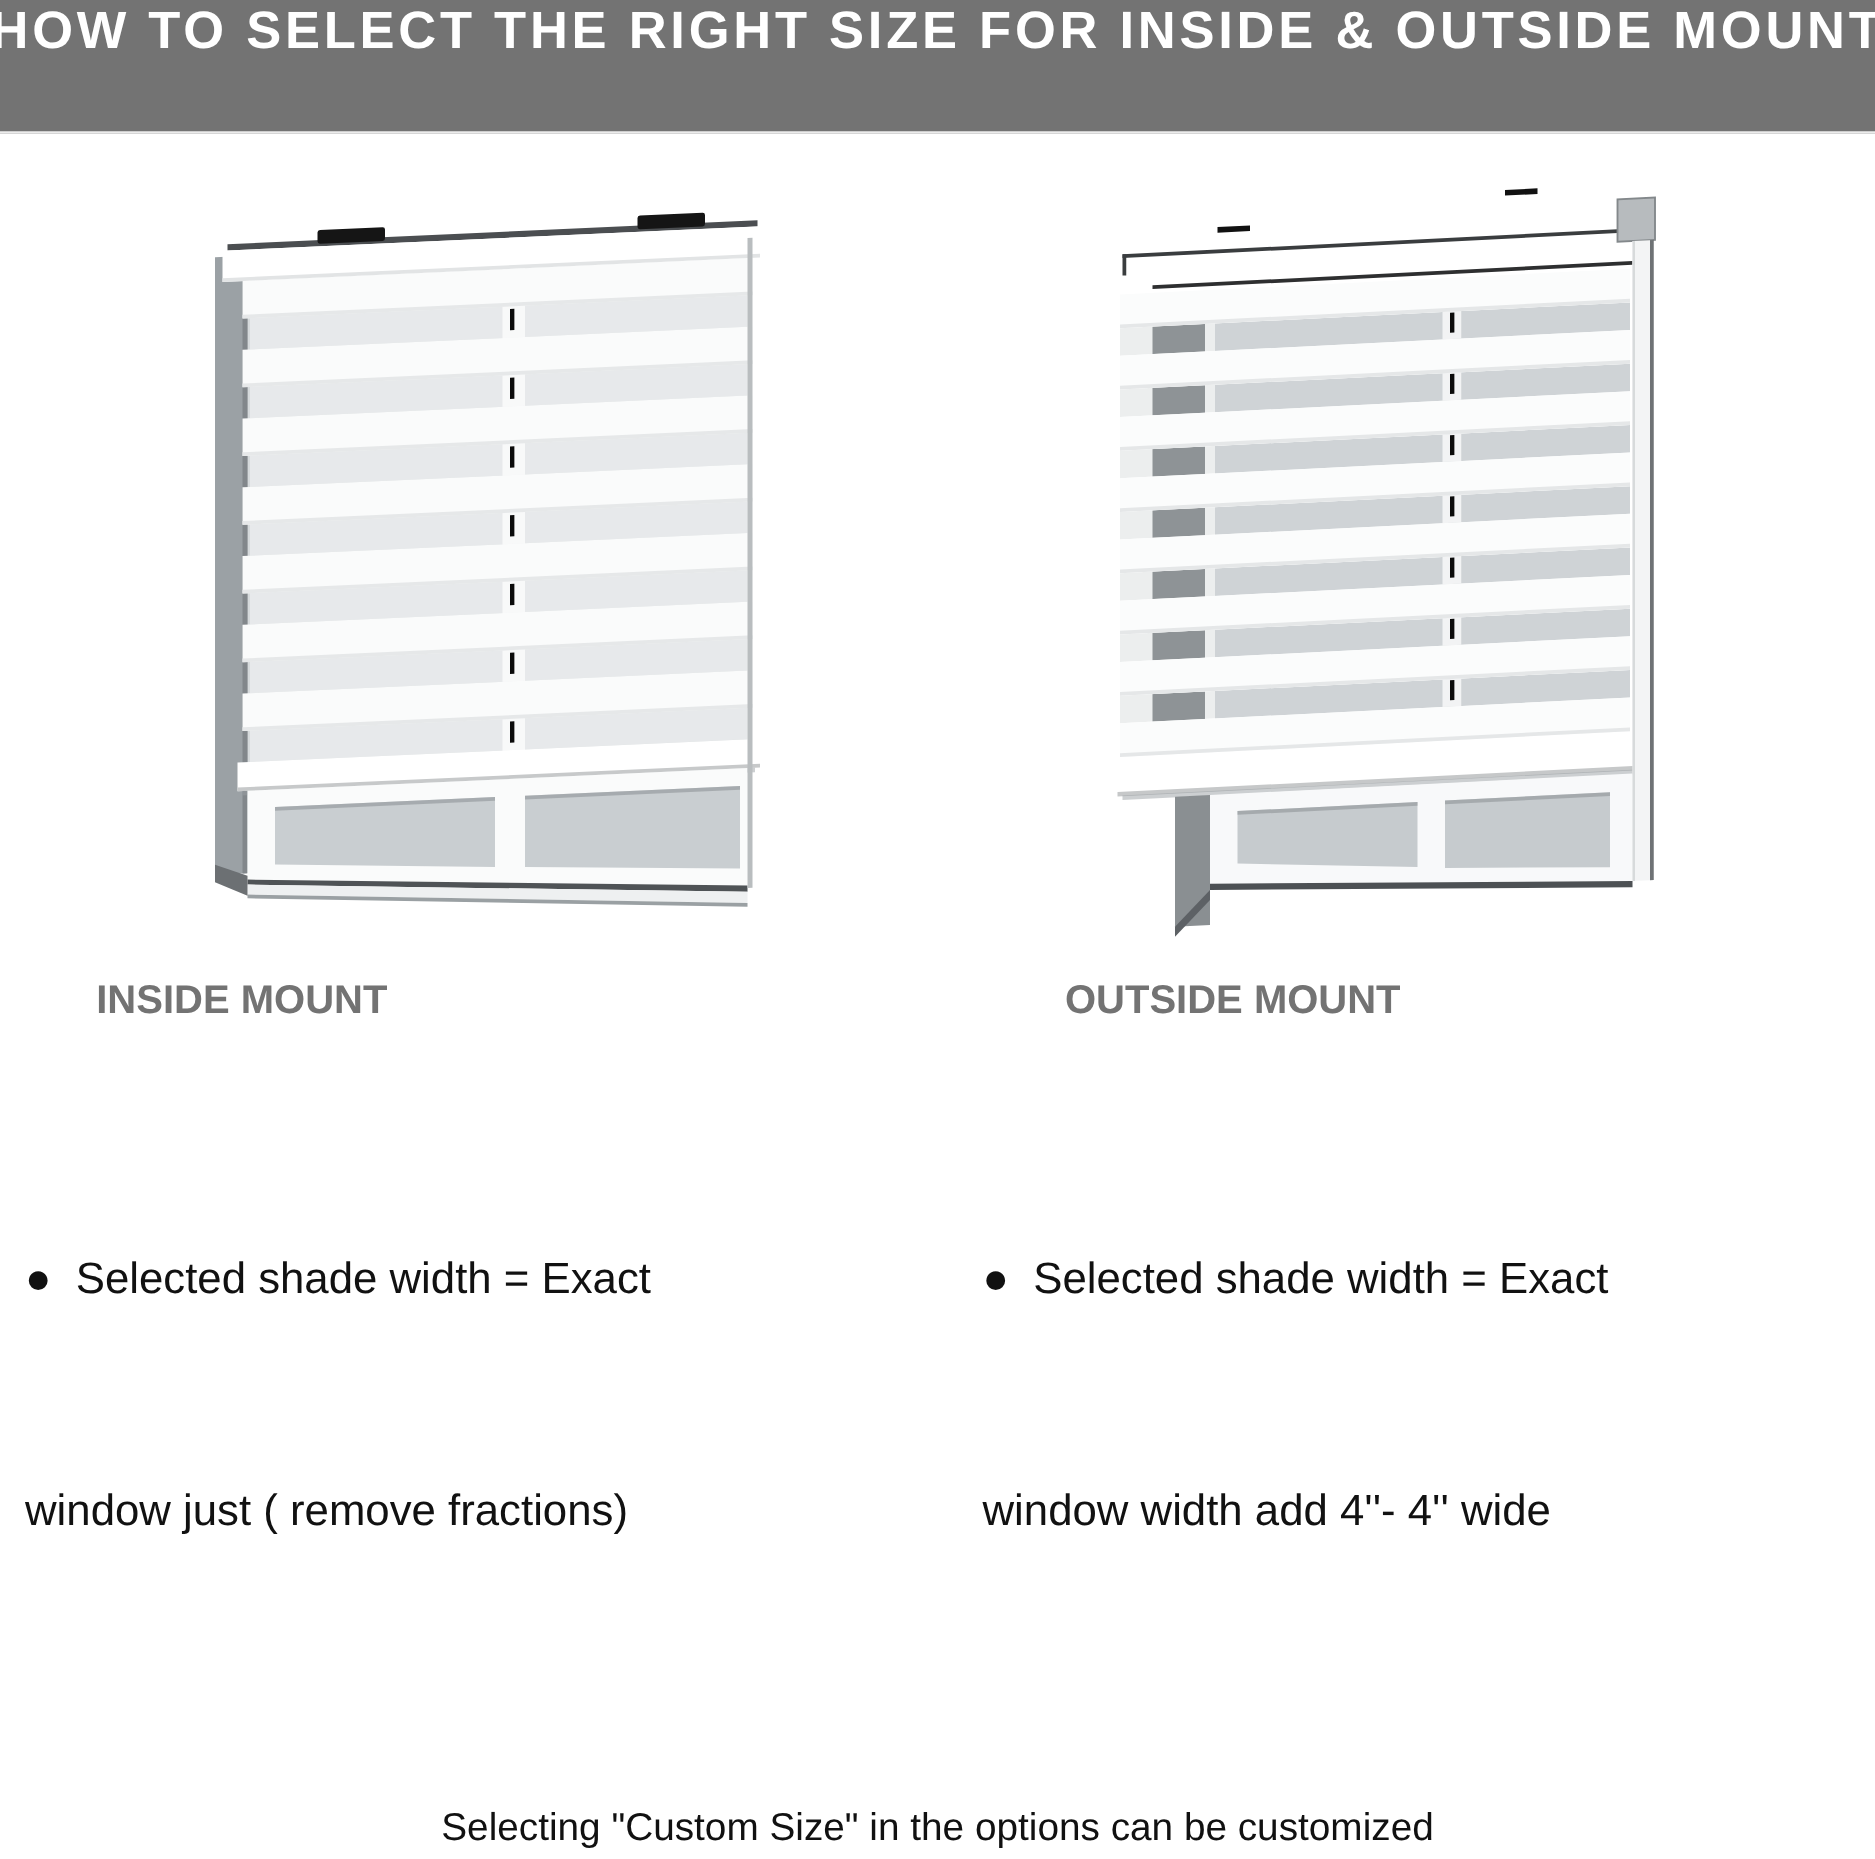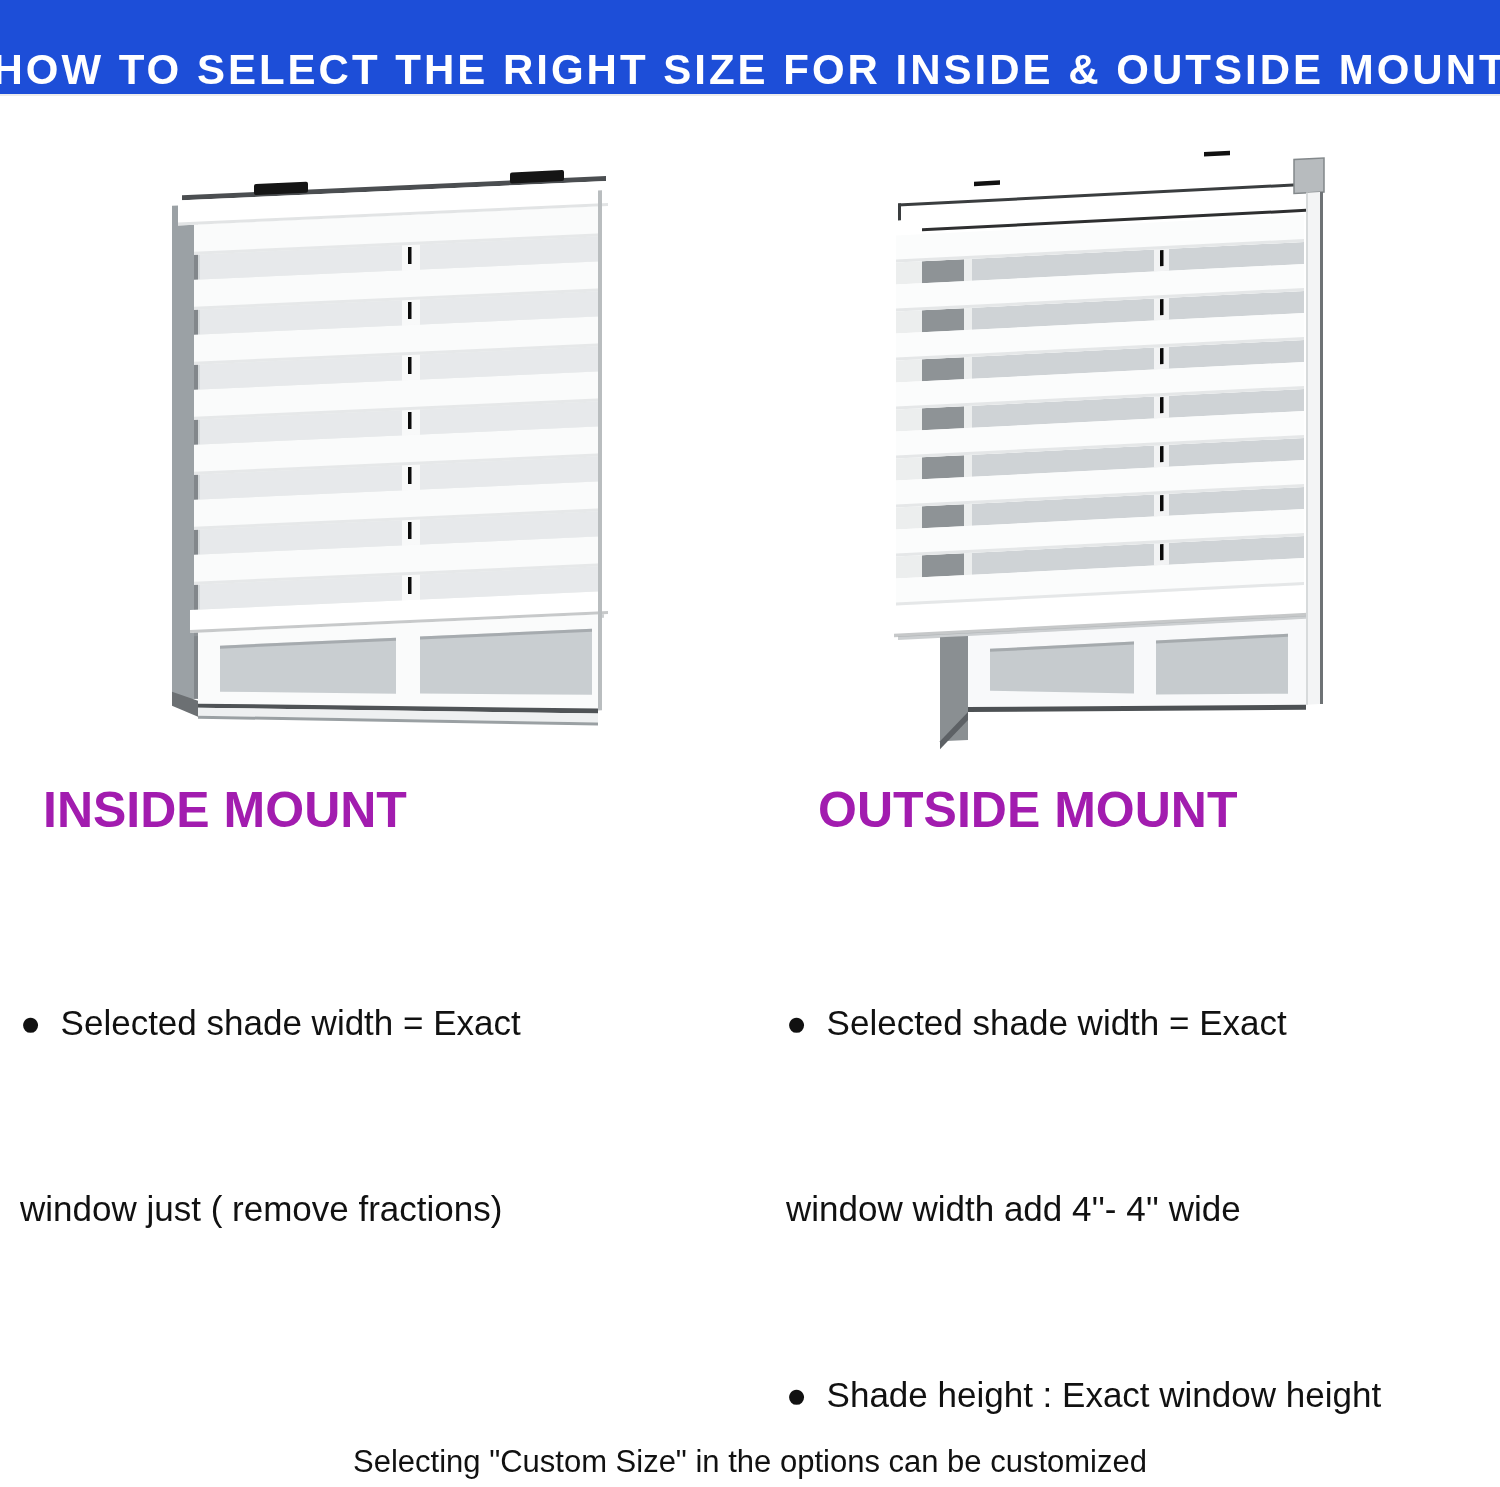--- a/index.html
+++ b/index.html
@@ -4,41 +4,42 @@
 <style>
   html,body{margin:0;padding:0;background:#ffffff;}
   body{
     position:relative;
     width:1500px;height:1487px;
     font-family:"Liberation Sans", sans-serif;
     color:#111111;
     overflow:hidden;
   }
   .banner{
-    position:absolute;left:0;top:0;width:1500px;height:96px;
-    background:#1d4ed8;
-    display:flex;align-items:flex-end;justify-content:center;
+    position:absolute;left:0;top:0;width:1500px;height:107px;
+    background:#737373;
+    display:flex;align-items:flex-start;justify-content:center;
     border-bottom:2px solid #ececec;
     box-sizing:border-box;
   }
   .banner-title{
     color:#ffffff;
     font-size:42px;
     font-weight:bold;
     letter-spacing:3px;
     white-space:nowrap;
   }
   .art{position:absolute;}
   .art-left{left:168px;top:148px;width:440px;height:610px;}
   .art-right{left:888px;top:140px;width:447px;height:625px;}
   .mount-heading{
     position:absolute;top:781px;
-    font-size:50px;font-weight:bold;
-    color:#a21caf;
+    font-size:32px;font-weight:bold;
+    color:#737373;
     white-space:nowrap;
+    margin-left:34px;
   }
   .heading-inside{left:43px;}
   .heading-outside{left:818px;}
   .spec-col{
     position:absolute;top:868px;
     font-size:35px;line-height:62px;
     white-space:pre;
     color:#111111;
   }
   .col-inside{left:20px;width:715px;}
@@ -249,19 +250,18 @@
   
   
   
   
   
 </div>
 
 <div class="spec-col col-outside">
   <div>●&nbsp; Selected shade width = Exact</div>
   <div>window width add 4''- 4'' wide</div>
-  <div>●&nbsp; Shade height : Exact window height</div>
   
   
   
 </div>
 
 <div class="footer-note">Selecting "Custom Size" in the options can be customized</div>
 
 </body></html>

